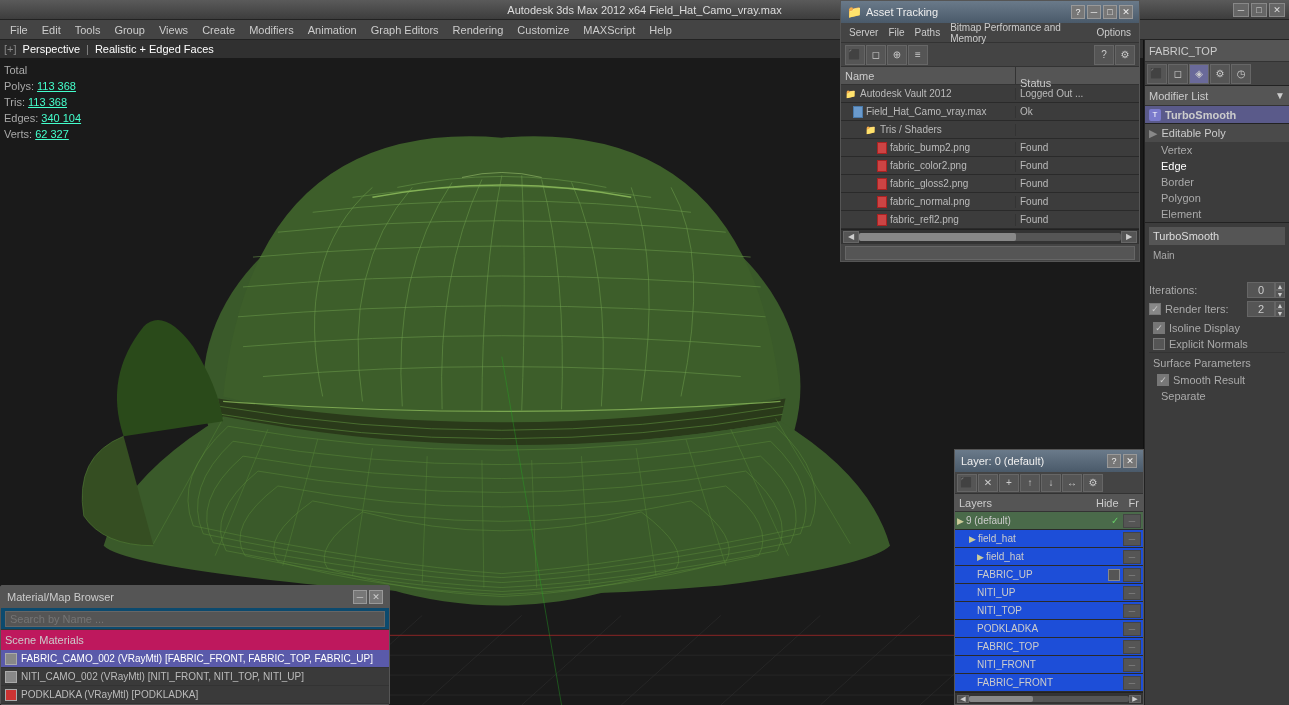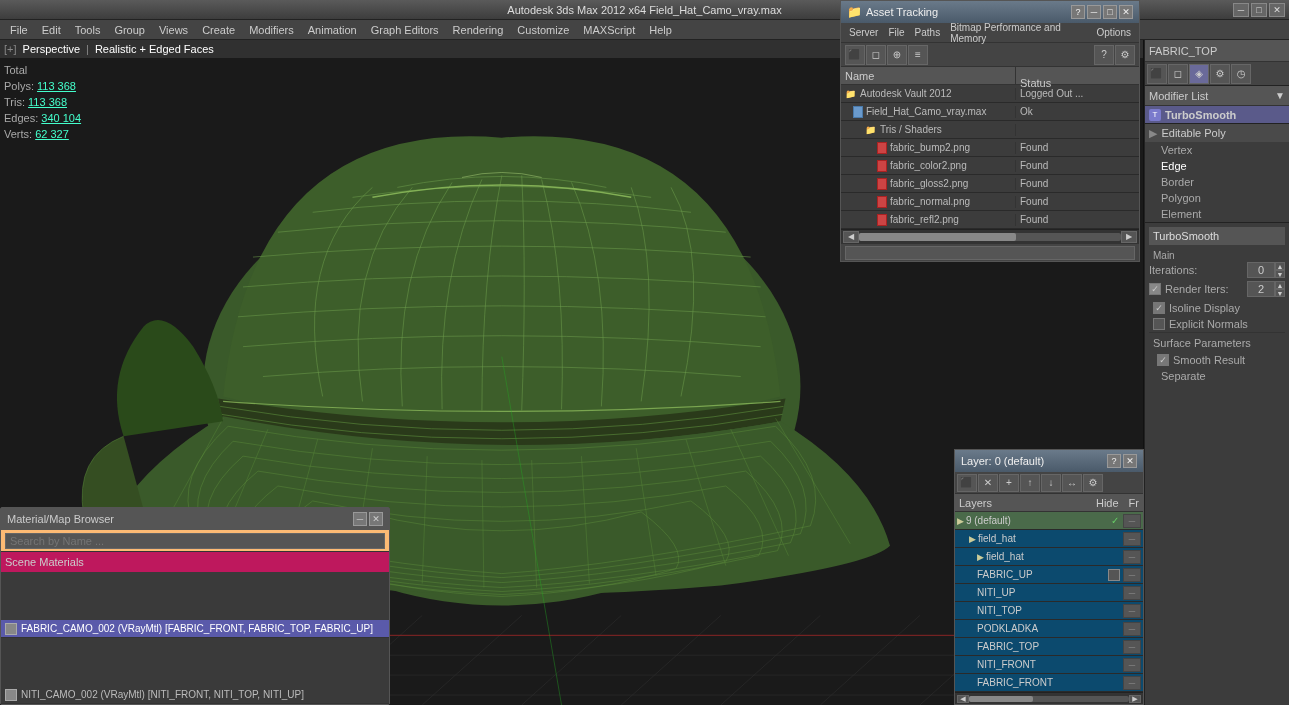--- a/index.html
+++ b/index.html
@@ -126,34 +126,34 @@
     
     #material-panel {
       position: absolute; bottom: 0; left: 0; width: 390px;
       background: #3a3a3a; border: 1px solid #555; border-radius: 2px;
     }
     #material-panel-header {
       height: 22px; background: #555; display: flex; align-items: center;
       justify-content: space-between; padding: 0 6px;
     }
     #material-search {
-      height: 22px; background: #fdba74; display: flex; align-items: center;
+      height: 22px; background: #0c4a6e; display: flex; align-items: center;
       padding: 0 4px; border-bottom: 1px solid #333;
     }
     #material-search input {
       width: 100%; background: #555; border: 1px solid #666; color: #ccc;
       font-size: 11px; padding: 1px 4px; outline: none;
     }
     #scene-materials-header {
       height: 20px; background: #be185d; display: flex; align-items: center;
       padding: 0 4px; font-size: 11px; color: #ccc;
     }
     .material-item {
       height: 18px; display: flex; align-items: center; padding: 0 4px;
-      font-size: 10px; color: #bbb; border-bottom: 1px solid #333; margin-top: 48px;
+      font-size: 10px; color: #bbb; border-bottom: 1px solid #333;
     }
     .material-item.highlighted { background: #5a5aaa; color: #fff; }
     .mat-swatch { width: 12px; height: 12px; background: #888; margin-right: 4px; border: 1px solid #aaa; flex-shrink: 0; }
     .mat-swatch.red { background: #cc3333; }
     .mat-swatch.gray { background: #888; }
 
     
     #asset-tracking {
       position: absolute; top: 0; left: 840px; width: 300px;
       background: #3c3c3c; border: 1px solid #555; z-index: 100;
@@ -213,21 +213,21 @@
       padding: 0 4px; border-top: 1px solid #333;
     }
     #at-statusbar input {
       flex: 1; height: 14px; background: #555; border: 1px solid #666; color: #ccc;
       font-size: 10px; padding: 0 2px; outline: none;
     }
 
     
     #layers-panel {
       position: absolute; bottom: 0; right: 145px; width: 190px;
-      background: #0c4a6e; border: 1px solid #555; z-index: 50;
+      background: #1d4ed8; border: 1px solid #555; z-index: 50;
     }
     #lp-titlebar {
       height: 22px; background: linear-gradient(to bottom, #6a7a8a, #4a5a6a);
       display: flex; align-items: center; padding: 0 6px;
       justify-content: space-between; color: #eee; font-size: 11px;
     }
     #lp-titlebar-controls { display: flex; gap: 2px; }
     #lp-toolbar {
       height: 22px; background: #444; display: flex; align-items: center;
       padding: 0 2px; gap: 1px; justify-content: space-between; border-bottom: 1px solid #333;
@@ -433,20 +433,24 @@
       </div>
       <div id="material-list">
         <div class="material-item highlighted">
           <div class="mat-swatch gray"></div>
           <span style="overflow:hidden;white-space:nowrap;text-overflow:ellipsis;font-size:10px;">FABRIC_CAMO_002 (VRayMtl) [FABRIC_FRONT, FABRIC_TOP, FABRIC_UP]</span>
         </div>
         <div class="material-item">
           <div class="mat-swatch gray"></div>
           <span style="overflow:hidden;white-space:nowrap;text-overflow:ellipsis;font-size:10px;">NITI_CAMO_002 (VRayMtl) [NITI_FRONT, NITI_TOP, NITI_UP]</span>
         </div>
+        <div class="material-item">
+          <div class="mat-swatch red"></div>
+          <span style="overflow:hidden;white-space:nowrap;text-overflow:ellipsis;font-size:10px;">PODKLADKA (VRayMtl) [PODKLADKA]</span>
+        </div>
       </div>
     </div>
 
   </div>
 
   <div id="right-panel">
 
     <div style="height:22px;background:#555;display:flex;align-items:center;padding:0 4px;border-bottom:1px solid #333;">
       <span style="color:#ccc;font-size:11px;">FABRIC_TOP</span>
     </div>
@@ -489,21 +493,21 @@
       <div class="ep-item">
         <span>Element</span>
       </div>
     </div>
 
     <div id="ts-panel">
       <div id="ts-panel-header">
         <span>TurboSmooth</span>
       </div>
 
-      <div style="font-size:10px;color:#aaa;padding:1px 4px;margin-bottom:0;">Main</div>
+      <div style="font-size:10px;color:#aaa;padding:1px 4px;margin-bottom:20px;">Main</div>
 
       <div class="ts-row">
         <span class="ts-label">Iterations:</span>
         <div class="ts-spinner">
           <div class="ts-val">0</div>
           <div class="ts-arrows">
             <div class="ts-arrow">▲</div>
             <div class="ts-arrow">▼</div>
           </div>
         </div>

